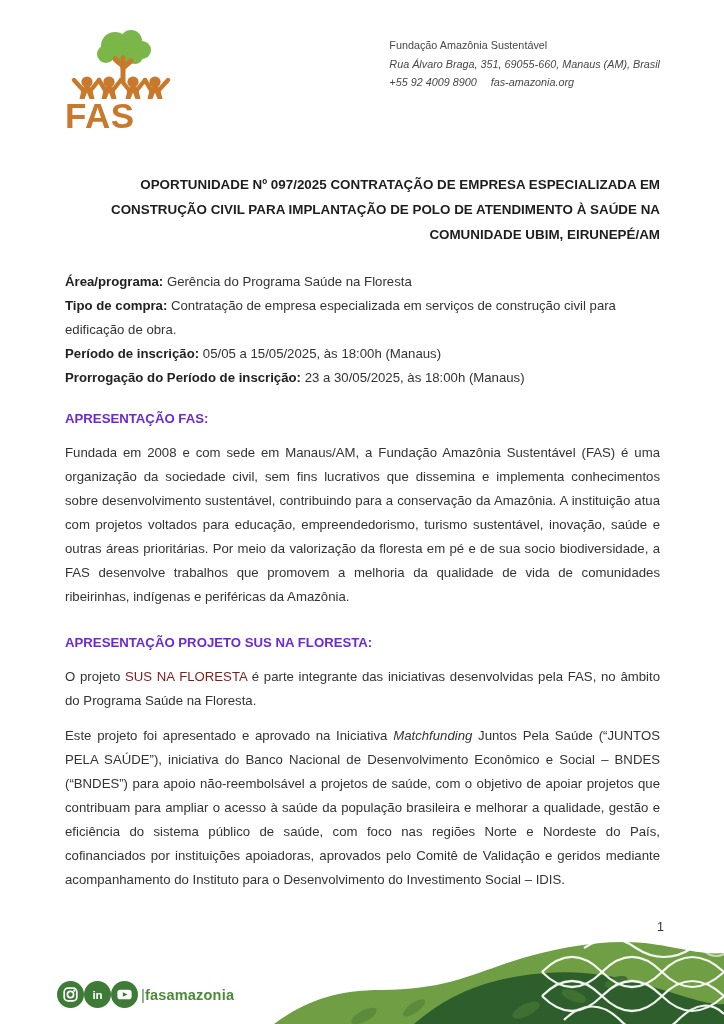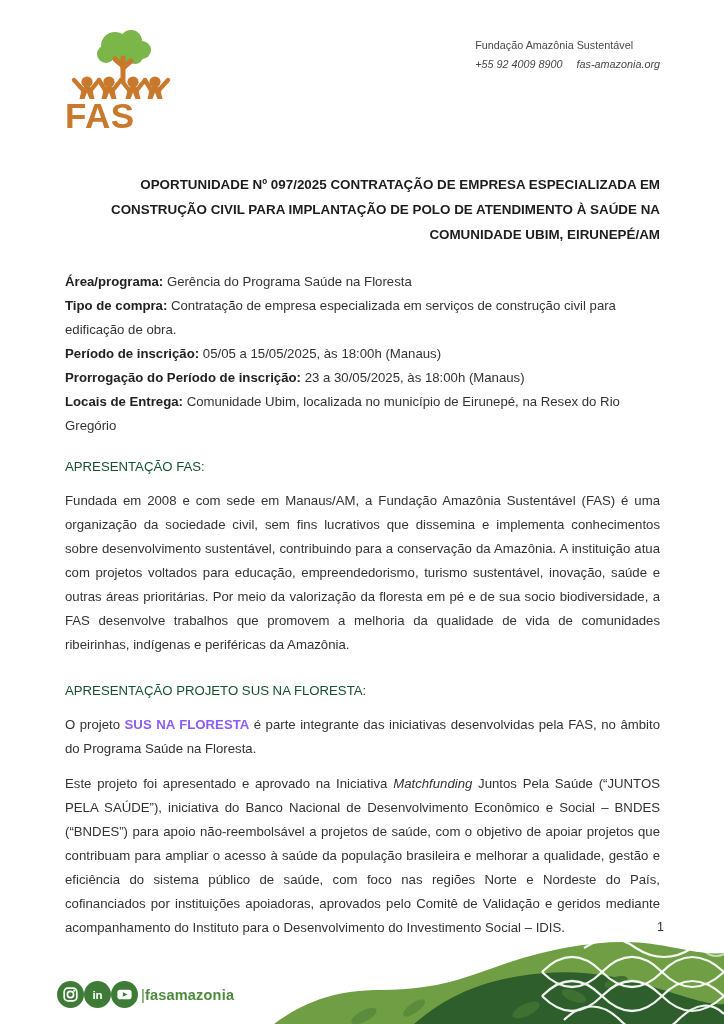--- a/index.html
+++ b/index.html
@@ -26,23 +26,23 @@
   
   .doc-title{
     margin-top:34px;text-align:right;font-weight:bold;color:#1d1d1d;
     font-size:13.4px;line-height:25px;
   }
   
   .info{margin-top:23px;font-size:13.2px;line-height:24px;color:#333;}
   .info p{margin:0;}
   .info .lbl{font-weight:bold;color:#222;}
   
-  .section-heading{margin:17px 0 0 0;font-weight:normal;font-size:13.2px;line-height:24px;color:#14532d;}
+  .section-heading{margin:17px 0 0 0;font-weight:bold;font-size:13.2px;line-height:24px;color:#6d28d9;}
   .para{margin:10px 0 0 0;font-size:13.2px;line-height:24px;text-align:justify;color:#333;}
-  .para .b{font-weight:bold;color:#8b5cf6;}
+  .para .b{font-weight:normal;color:#7f1d1d;}
   .para .i{font-style:italic;}
   
   .page-number{position:absolute;top:920px;right:60px;font-size:12.5px;color:#333;}
   .wave{position:absolute;right:0;bottom:0;width:460px;height:110px;display:block;}
   .social-bar{
     position:absolute;left:57px;bottom:16px;display:flex;align-items:center;z-index:3;
   }
   .social-icon{width:27px;height:27px;display:block;cursor:pointer;}
   .social-sep{color:#4c8a3a;font-size:15px;margin-left:3px;font-weight:400;}
   .social-handle{color:#4c8a3a;font-size:14.5px;font-weight:bold;letter-spacing:.2px;}
@@ -101,34 +101,34 @@
                 <circle cx="90" cy="54" r="5.6"></circle>
               </g>
             </g>
           </g>
         </svg>
         <div class="logo-acronym">FAS</div>
       </div>
 
       <div class="contact">
         <div class="org">Fundação Amazônia Sustentável</div>
+        <div class="it">Rua Álvaro Braga, 351, 69055-660, Manaus (AM), Brasil</div>
         <div class="it">
           <span class="phone">+55 92 4009 8900</span><span>fas-amazonia.org</span>
         </div>
       </div>
     </div>
 
     <div class="doc-title">OPORTUNIDADE Nº 097/2025 CONTRATAÇÃO DE EMPRESA ESPECIALIZADA EM CONSTRUÇÃO CIVIL PARA IMPLANTAÇÃO DE POLO DE ATENDIMENTO À SAÚDE NA COMUNIDADE UBIM, EIRUNEPÉ/AM</div>
 
     <div class="info">
       <p><span class="lbl">Área/programa:</span> <span>Gerência do Programa Saúde na Floresta</span></p>
       <p><span class="lbl">Tipo de compra:</span> <span>Contratação de empresa especializada em serviços de construção civil para edificação de obra.</span></p>
       <p><span class="lbl">Período de inscrição:</span> <span>05/05 a 15/05/2025, às 18:00h (Manaus)</span></p>
       <p><span class="lbl">Prorrogação do Período de inscrição:</span> <span>23 a 30/05/2025, às 18:00h (Manaus)</span></p>
-      <p><span class="lbl">Locais de Entrega:</span> <span>Comunidade Ubim, localizada no município de Eirunepé, na Resex do Rio Gregório</span></p>
     </div>
 
     <p class="section-heading">APRESENTAÇÃO FAS:</p>
     <p class="para">Fundada em 2008 e com sede em Manaus/AM, a Fundação Amazônia Sustentável (FAS) é uma organização da sociedade civil, sem fins lucrativos que dissemina e implementa conhecimentos sobre desenvolvimento sustentável, contribuindo para a conservação da Amazônia. A instituição atua com projetos voltados para educação, empreendedorismo, turismo sustentável, inovação, saúde e outras áreas prioritárias. Por meio da valorização da floresta em pé e de sua socio biodiversidade, a FAS desenvolve trabalhos que promovem a melhoria da qualidade de vida de comunidades ribeirinhas, indígenas e periféricas da Amazônia.</p>
 
     <p class="section-heading" style="margin-top:22px;">APRESENTAÇÃO PROJETO SUS NA FLORESTA:</p>
     <p class="para"><span>O projeto </span><span class="b">SUS NA FLORESTA</span><span> é parte integrante das iniciativas desenvolvidas pela FAS, no âmbito do Programa Saúde na Floresta.</span></p>
     <p class="para" style="margin-top:11px;"><span>Este projeto foi apresentado e aprovado na Iniciativa </span><span class="i">Matchfunding</span><span> Juntos Pela Saúde (“JUNTOS PELA SAÚDE”), iniciativa do Banco Nacional de Desenvolvimento Econômico e Social – BNDES (“BNDES”) para apoio não-reembolsável a projetos de saúde, com o objetivo de apoiar projetos que contribuam para ampliar o acesso à saúde da população brasileira e melhorar a qualidade, gestão e eficiência do sistema público de saúde, com foco nas regiões Norte e Nordeste do País, cofinanciados por instituições apoiadoras, aprovados pelo Comitê de Validação e geridos mediante acompanhamento do Instituto para o Desenvolvimento do Investimento Social – IDIS.</span></p>
 
   </div>

